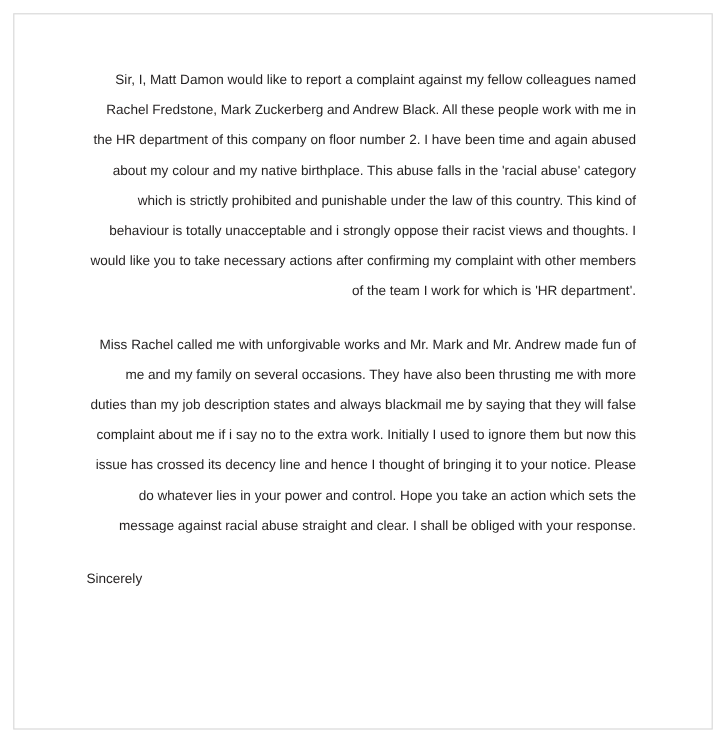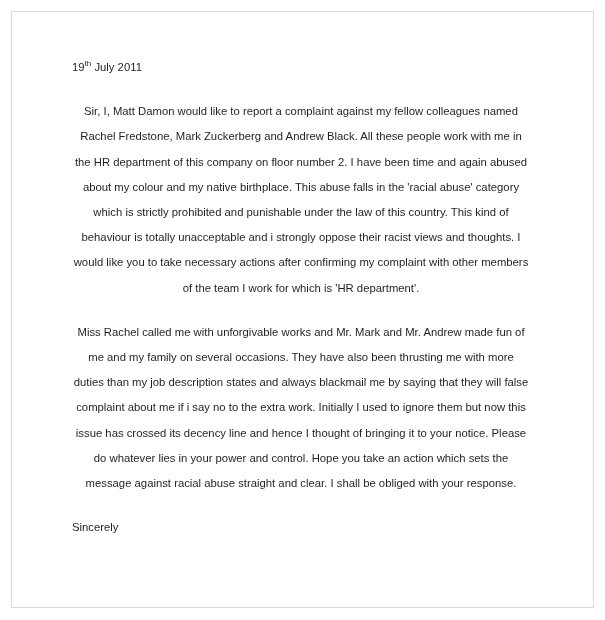--- a/index.html
+++ b/index.html
@@ -31,21 +31,21 @@
     color: #221f1f;
     font-size: 11.3px;
     line-height: 25.2px;
     text-align: left;
   }
   .line-block {
     margin: 0 0 19px 0;
   }
   .para {
     margin: 0 0 19px 0;
-    text-align: center;
+    text-align: right;
   }
   sup {
     font-size: 8px;
     vertical-align: super;
     line-height: 0;
   }
   .sig-block {
     margin: 0;
   }
   .sig-block > div {
@@ -55,21 +55,20 @@
     margin-bottom: 0;
   }
 </style>
 </head>
 <body>
 
 <div id="page-frame">
 
   <div id="letter">
 
-    <div class="line-block"><span>19</span><sup>th</sup><span> July 2011</span></div>
 
 
 
     <p class="para">Sir, I, Matt Damon would like to report a complaint against my fellow colleagues named Rachel Fredstone, Mark Zuckerberg and Andrew Black. All these people work with me in the HR department of this company on floor number 2. I have been time and again abused about my colour and my native birthplace. This abuse falls in the 'racial abuse' category which is strictly prohibited and punishable under the law of this country. This kind of behaviour is totally unacceptable and i strongly oppose their racist views and thoughts. I would like you to take necessary actions after confirming my complaint with other members of the team I work for which is 'HR department'.</p>
 
     <p class="para">Miss Rachel called me with unforgivable works and Mr. Mark and Mr. Andrew made fun of me and my family on several occasions. They have also been thrusting me with more duties than my job description states and always blackmail me by saying that they will false complaint about me if i say no to the extra work. Initially I used to ignore them but now this issue has crossed its decency line and hence I thought of bringing it to your notice. Please do whatever lies in your power and control. Hope you take an action which sets the message against racial abuse straight and clear. I shall be obliged with your response.</p>
 
     <div class="sig-block">
       <div>Sincerely</div>
 

